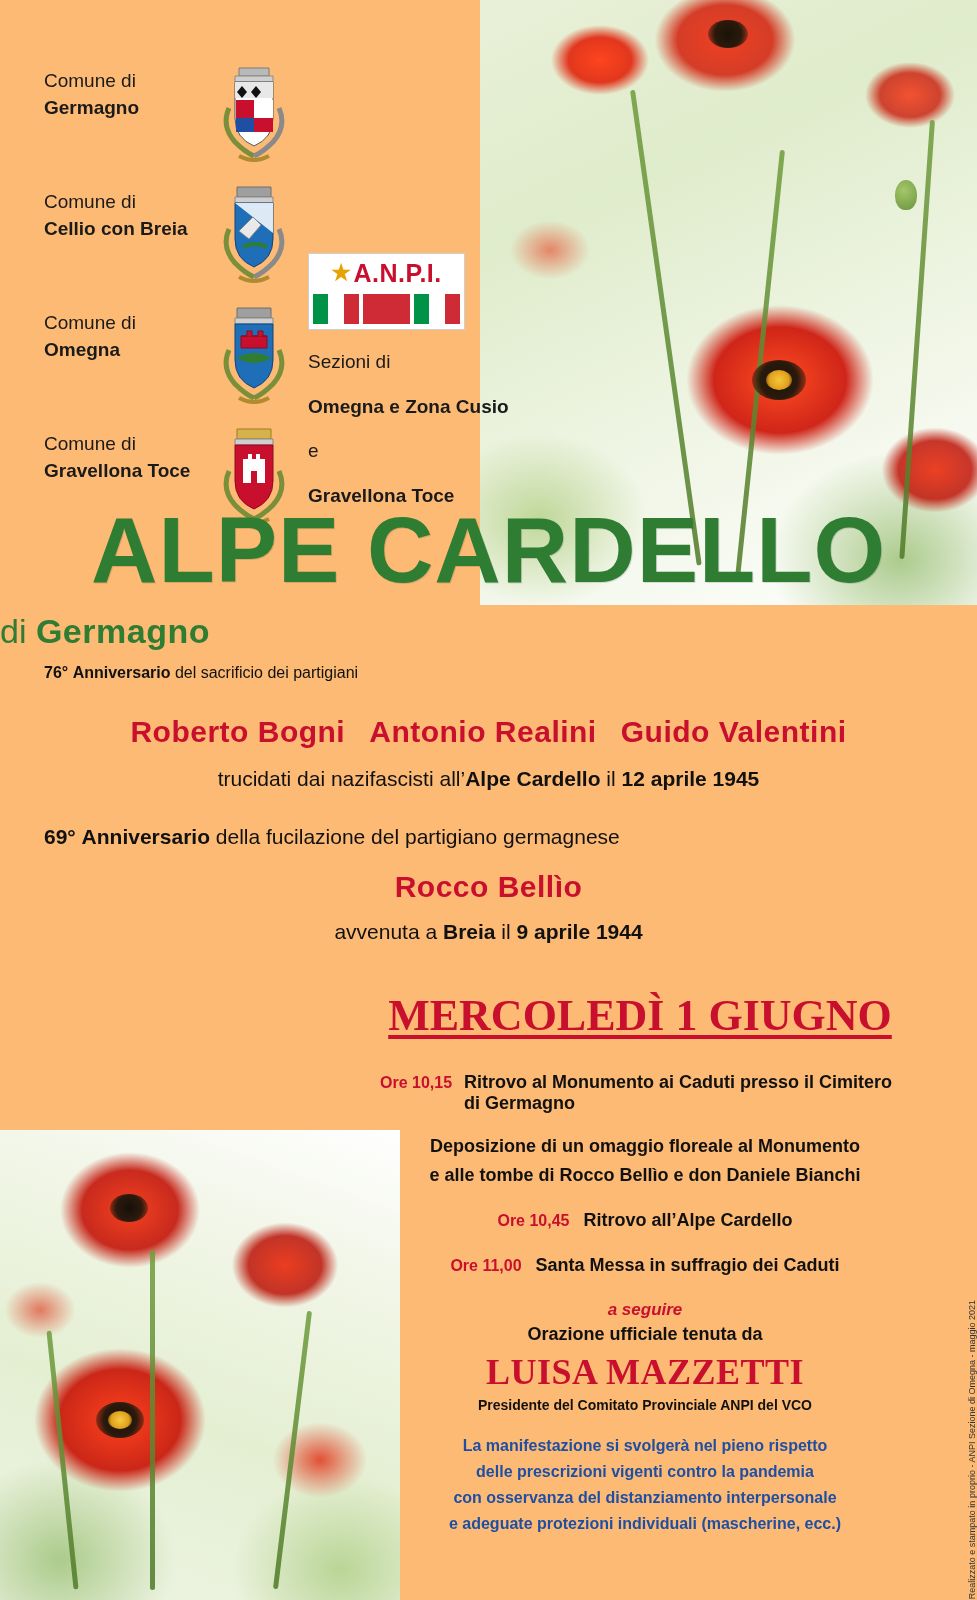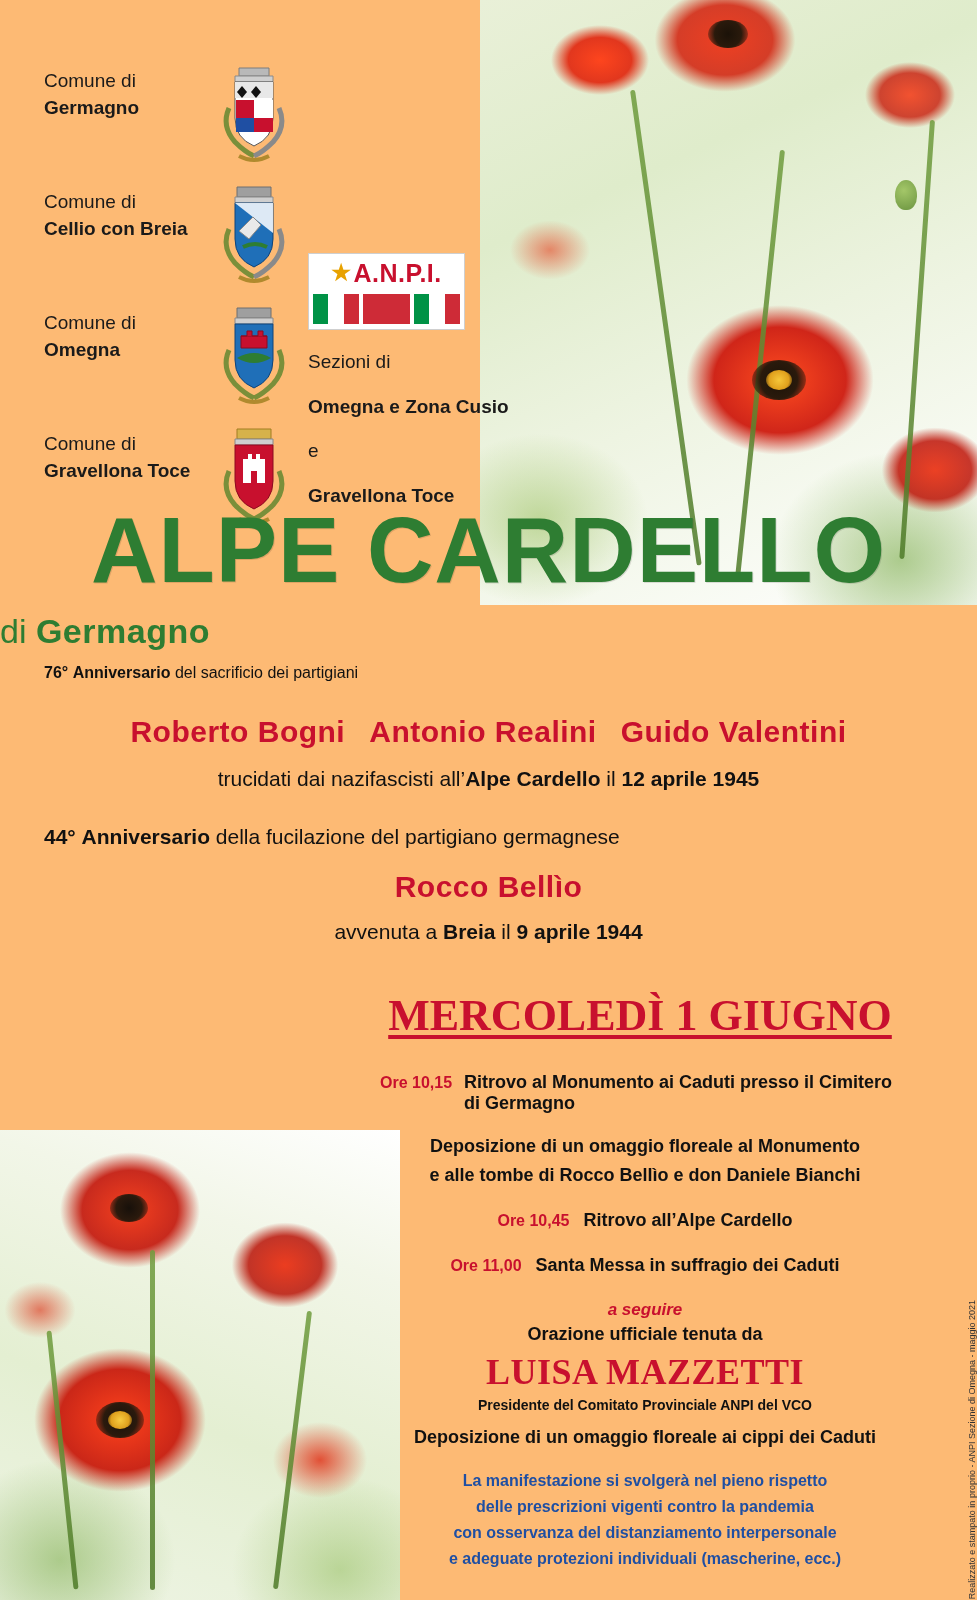--- a/index.html
+++ b/index.html
@@ -528,21 +528,21 @@
 
   <div class="line names1">
     <span>Roberto Bogni</span><span class="gap"></span><span>Antonio Realini</span><span class="gap"></span><span>Guido Valentini</span>
   </div>
 
   <div class="line l-trucidati">
     <span>trucidati dai nazifascisti all</span>’<span class="bold">Alpe Cardello</span><span> il </span><span class="bold">12 aprile 1945</span>
   </div>
 
   <div class="line l-anniv2">
-    <span class="bold">44°</span>
+    <span class="bold">69°</span>
     <span class="bold">Anniversario</span><span> della fucilazione del partigiano germagnese</span>
   </div>
 
   <div class="line names2">Rocco Bellìo</div>
 
   <div class="line l-avvenuta">
     <span>avvenuta a </span><span class="bold">Breia</span><span> il </span><span class="bold">9 aprile 1944</span>
   </div>
 
   <div class="date-headline">MERCOLEDÌ 1 GIUGNO</div>
@@ -566,21 +566,20 @@
 
     <div class="prg-row-center">
       <div class="prg-time">Ore 11,00</div>
       <div class="prg-text" style="margin-left:0;">Santa Messa in suffragio dei Caduti</div>
     </div>
 
     <div class="aseguire">a seguire</div>
     <div class="orazione">Orazione ufficiale tenuta da</div>
     <div class="speaker">LUISA MAZZETTI</div>
     <div class="speaker-role">Presidente del Comitato Provinciale ANPI del VCO</div>
-    <div class="deposizione2">Deposizione di un omaggio floreale ai cippi dei Caduti</div>
 
     <div class="covid">
       <div>La manifestazione si svolgerà nel pieno rispetto</div>
       <div>delle prescrizioni vigenti contro la pandemia</div>
       <div>con osservanza del distanziamento interpersonale</div>
       <div>e adeguate protezioni individuali (mascherine, ecc.)</div>
     </div>
   </div>
 
   <div class="credit">Realizzato e stampato in proprio  -  ANPI Sezione di Omegna - maggio 2021</div>

